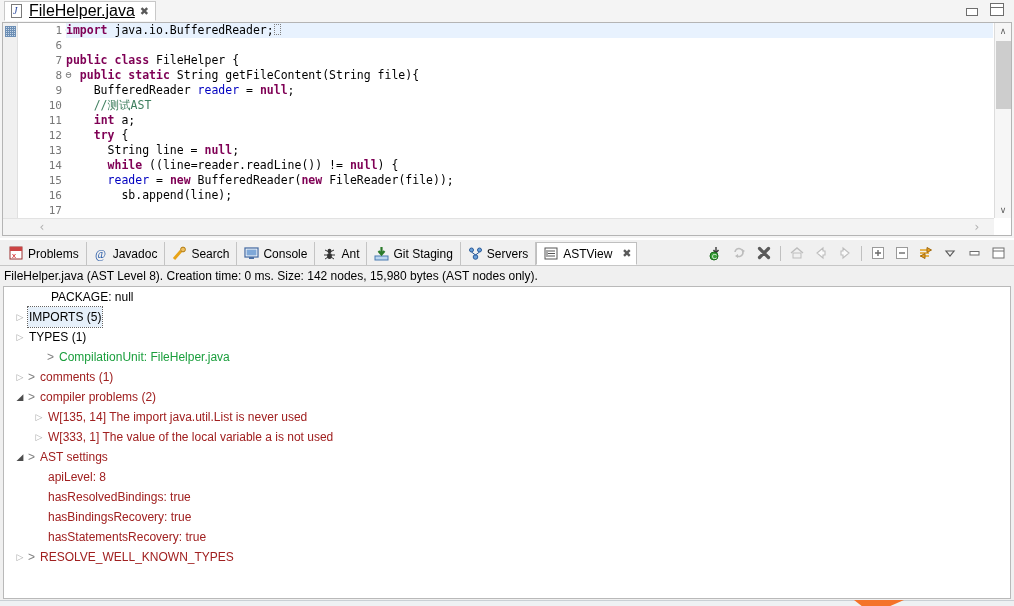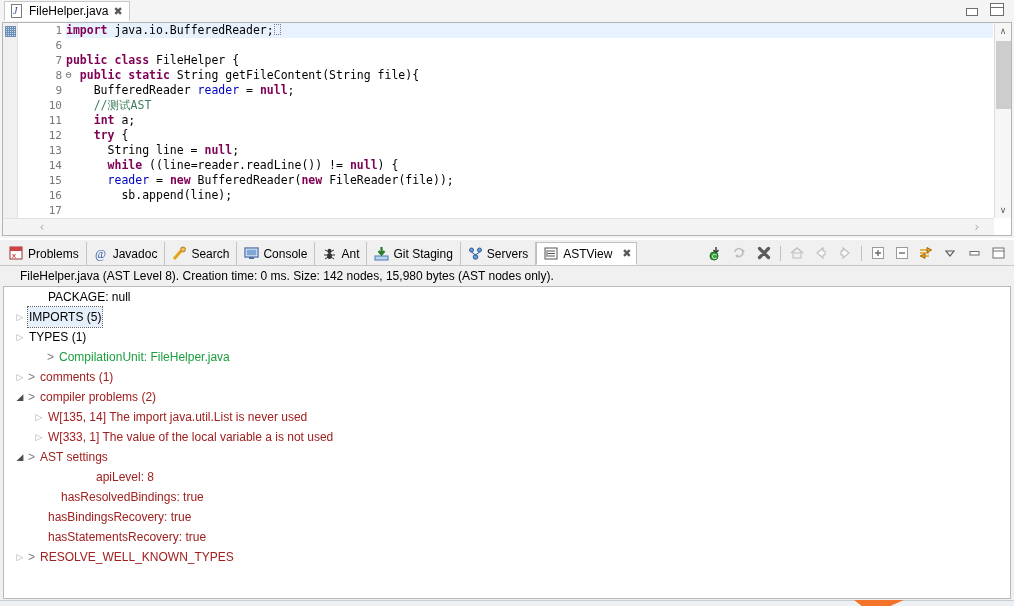--- a/index.html
+++ b/index.html
@@ -35,23 +35,24 @@
     display: flex;
     align-items: center;
     padding: 0 6px 0 5px;
     background: #ffffff;
     border: 1px solid #c8c8c8;
     border-bottom: 1px solid #ffffff;
     box-sizing: border-box;
     gap: 5px;
   }
   .editor-tab .tab-label {
-    font-size: 12px;
+    font-size: 16px;
     color: #000;
     white-space: nowrap;
+    text-decoration: underline;
   }
   .java-file-icon {
     width: 14px; height: 14px;
     position: relative;
     flex: 0 0 auto;
   }
   .java-file-icon .sheet {
     position: absolute; left: 1px; top: 0;
     width: 11px; height: 14px;
     background: #ffffff;
@@ -287,21 +288,21 @@
     background: #c0c0c0;
     margin: 0 4px;
   }
 
   #view-status {
     position: absolute;
     left: 0; top: 27px;
     width: 1014px; height: 18px;
     font-size: 12px;
     color: #000;
-    padding-left: 20px;
+    padding-left: 4px;
     line-height: 18px;
     box-sizing: border-box;
     background: #f0f0f0;
     white-space: nowrap;
   }
   #tree-panel {
     position: absolute;
     left: 3px; top: 46px;
     width: 1008px; height: 313px;
     background: #ffffff;
@@ -580,21 +581,21 @@
             <rect x="3" y="3" width="11" height="10" stroke="#6e6e6e" fill="#fff"></rect>
             <line x1="3" y1="6" x2="14" y2="6" stroke="#6e6e6e"></line>
           </svg>
         </span>
       </div>
   </div>
 
   <div id="view-status">FileHelper.java (AST Level 8).  Creation time: 0 ms.  Size: 142 nodes, 15,980 bytes (AST nodes only).</div>
 
   <div id="tree-panel">
-      <div class="tree-row" style="padding-left: 15px; gap: 12px;">
+      <div class="tree-row" style="padding-left: 30px;">
         <span class="tw"></span>
         <span class="tree-label c-black">PACKAGE: null</span>
       </div>
       <div class="tree-row selected" style="padding-left: 8px;">
         <span class="tw">▷</span>
         <span class="tree-label c-black">IMPORTS (5)</span>
       </div>
       <div class="tree-row" style="padding-left: 8px;">
         <span class="tw">▷</span>
         <span class="tree-label c-black">TYPES (1)</span>
@@ -620,25 +621,25 @@
       </div>
       <div class="tree-row" style="padding-left: 27px;">
         <span class="tw">▷</span>
         <span class="tree-label c-red">W[333, 1] The value of the local variable a is not used</span>
       </div>
       <div class="tree-row" style="padding-left: 8px;">
         <span class="tw expanded">◢</span>
         <span class="gt">&gt;</span>
         <span class="tree-label c-red">AST settings</span>
       </div>
-      <div class="tree-row" style="padding-left: 27px; gap: 48px;">
+      <div class="tree-row" style="padding-left: 27px;">
         <span class="tw"></span>
         <span class="tree-label c-red">apiLevel: 8</span>
       </div>
-      <div class="tree-row" style="padding-left: 40px;">
+      <div class="tree-row" style="padding-left: 27px;">
         <span class="tw"></span>
         <span class="tree-label c-red">hasResolvedBindings: true</span>
       </div>
       <div class="tree-row" style="padding-left: 27px;">
         <span class="tw"></span>
         <span class="tree-label c-red">hasBindingsRecovery: true</span>
       </div>
       <div class="tree-row" style="padding-left: 27px;">
         <span class="tw"></span>
         <span class="tree-label c-red">hasStatementsRecovery: true</span>

